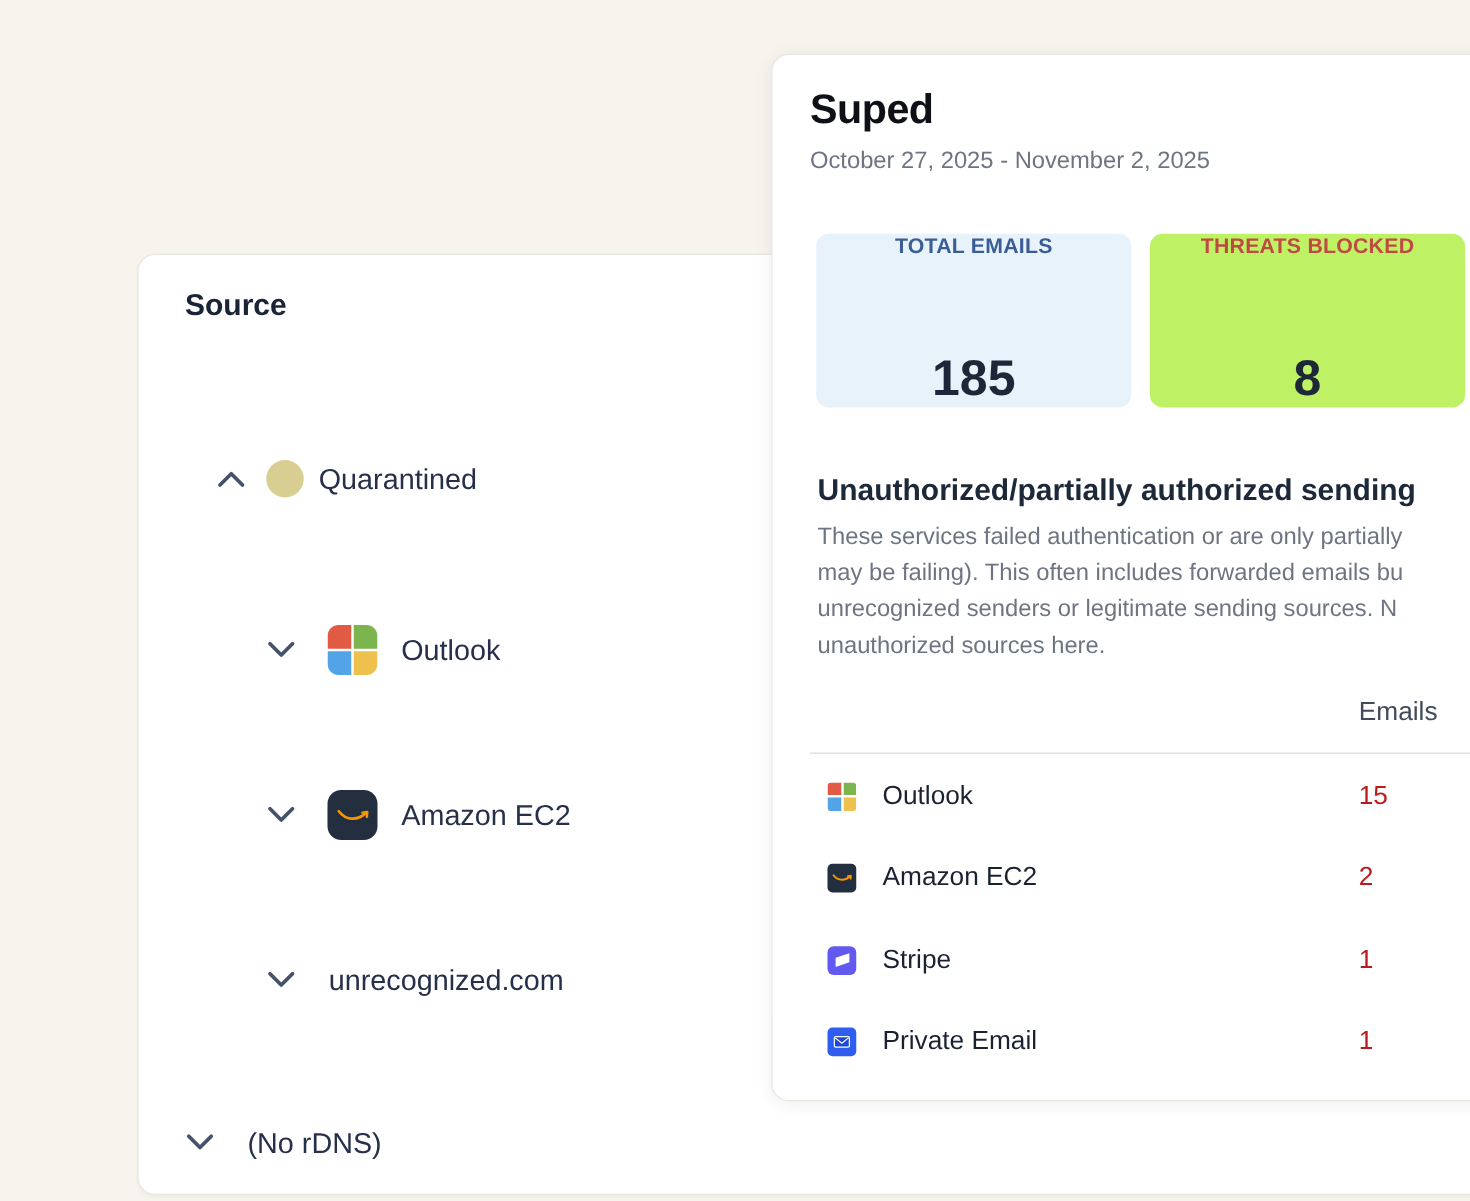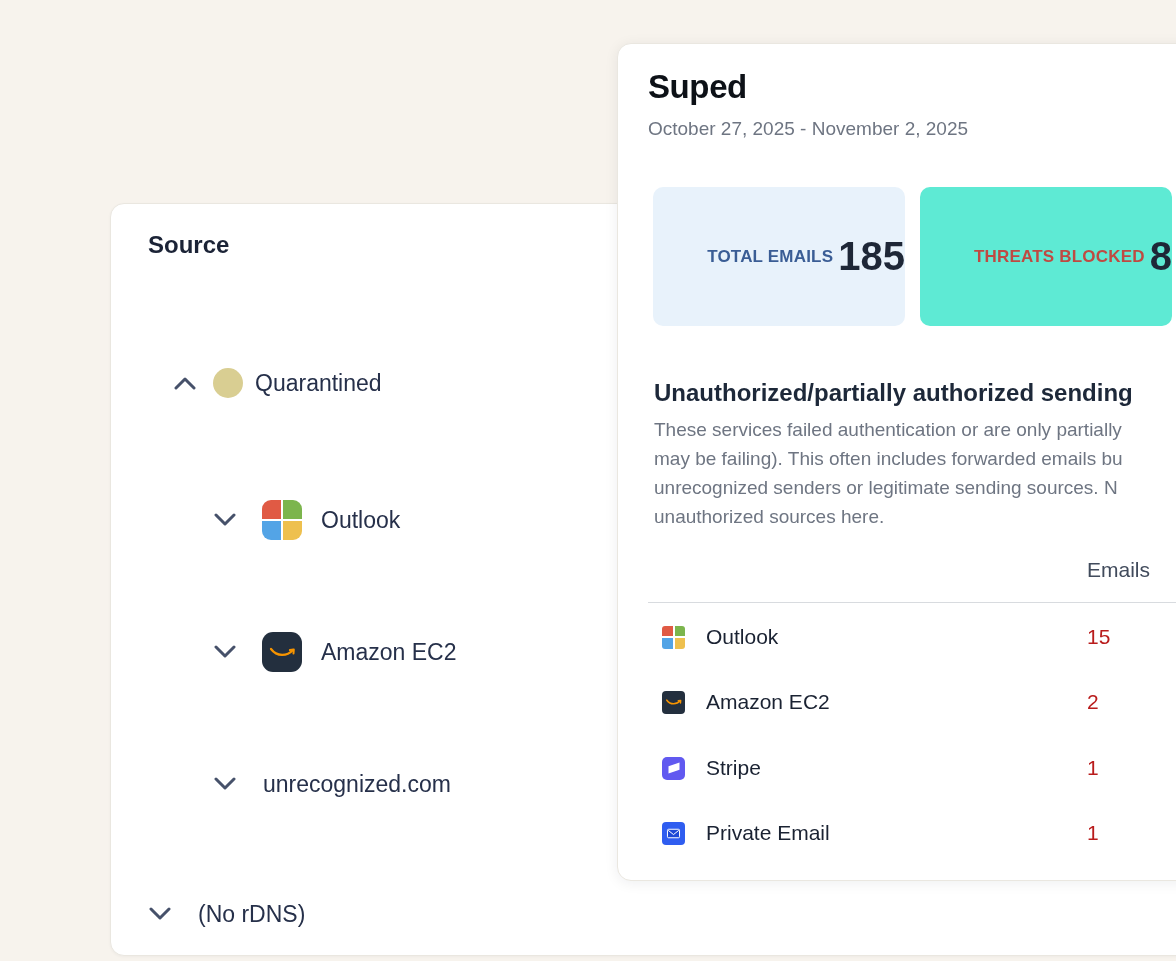--- a/index.html
+++ b/index.html
@@ -42,21 +42,21 @@
   .amz.sm { width:23px; height:23px; border-radius:4px; }
 
   .stripe { background:#6159f0; width:23px; height:23px; border-radius:5px; display:flex; align-items:center; justify-content:center; }
   .pmail  { background:#2f5df0; width:23px; height:23px; border-radius:4px; display:flex; align-items:center; justify-content:center; }
 
   
   .rc-title { position:absolute; left:30px; top:24px; font-size:33px; font-weight:700; letter-spacing:-.4px; color:#0d1117; white-space:nowrap; }
   .rc-date  { position:absolute; left:30px; top:74px; font-size:19px; color:#6e7582; white-space:nowrap; }
 
   .stats { position:absolute; left:35px; top:143px; display:flex; gap:15px; }
-  .stat-box { width:252px; height:139px; border-radius:10px; display:flex; flex-direction:row; align-items:center; justify-content:flex-end; gap:5px; }
+  .stat-box { width:252px; height:139px; border-radius:10px; display:flex; flex-direction:column; align-items:center; justify-content:space-between; gap:5px; }
   .stat-label { font-size:17px; font-weight:700; letter-spacing:.2px; white-space:nowrap; }
   .stat-value { font-size:40px; font-weight:700; color:#1e2737; }
 
   .sec-heading { position:absolute; left:36px; top:335px; font-size:24px; font-weight:700; color:#1d2839; white-space:nowrap; }
   .sec-desc { position:absolute; left:36px; top:371px; font-size:19px; line-height:29px; color:#6e7582; }
   .sec-desc div { white-space:nowrap; }
 
   .col-header { position:absolute; left:469px; top:514px; font-size:21px; color:#414b5c; }
   .tbl-divider { position:absolute; left:30px; top:558px; width:620px; border-top:1px solid #d8dbdf; }
 
@@ -122,21 +122,21 @@
 
 <section class="card report-card">
   <h1 class="rc-title">Suped</h1>
   <div class="rc-date">October 27, 2025 - November 2, 2025</div>
 
   <div class="stats">
     <div class="stat-box" style="background: rgb(232, 242, 251);">
       <div class="stat-label" style="color: rgb(58, 93, 149);">TOTAL EMAILS</div>
       <div class="stat-value">185</div>
     </div>
-    <div class="stat-box" style="background: #5eead4;">
+    <div class="stat-box" style="background: #bef264;">
       <div class="stat-label" style="color: rgb(191, 74, 66);">THREATS BLOCKED</div>
       <div class="stat-value">8</div>
     </div>
   </div>
 
   <h3 class="sec-heading">Unauthorized/partially authorized sending</h3>
   <div class="sec-desc">
     <div>These services failed authentication or are only partially</div>
     <div>may be failing). This often includes forwarded emails bu</div>
     <div>unrecognized senders or legitimate sending sources. N</div>

